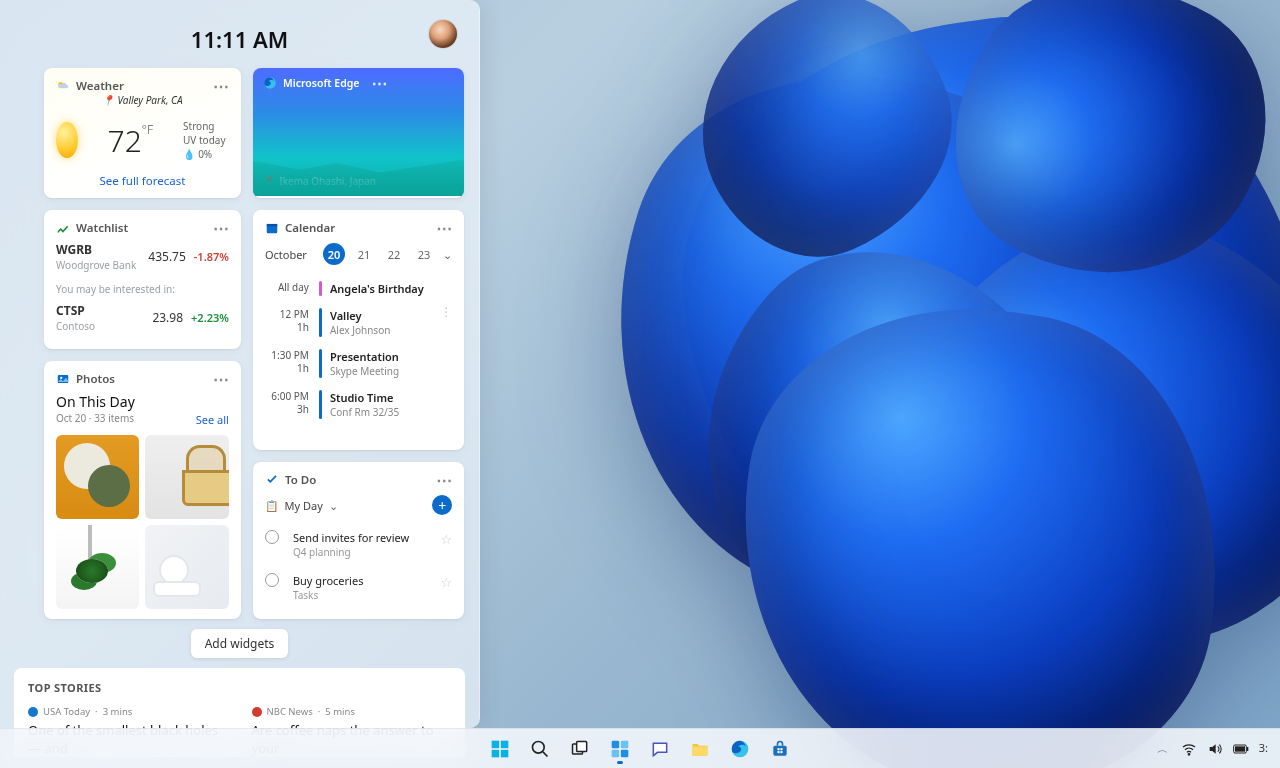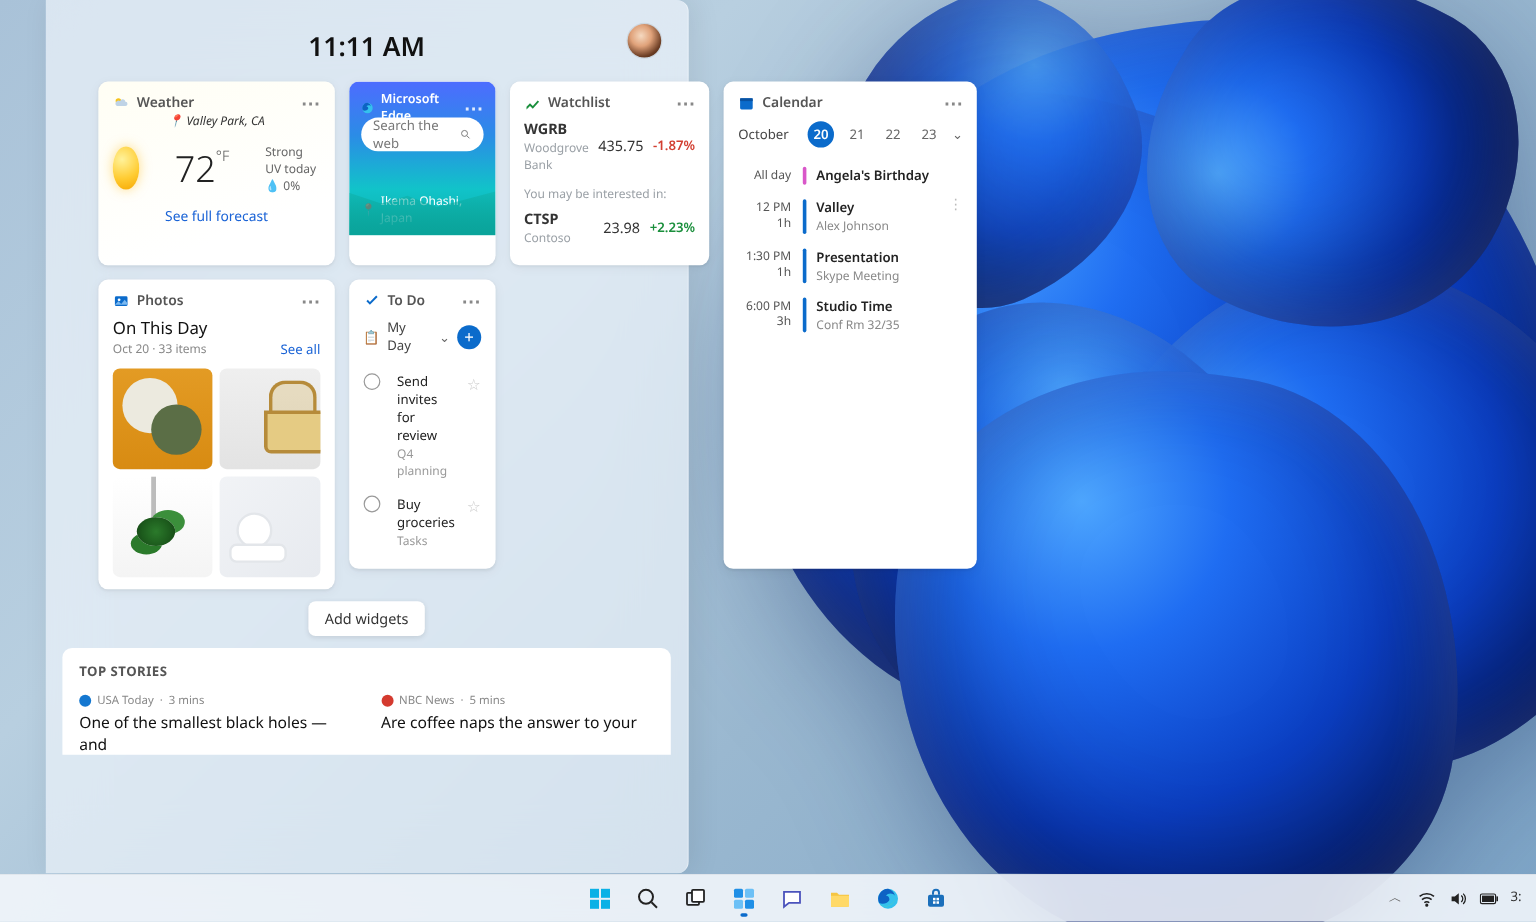--- a/index.html
+++ b/index.html
@@ -23,35 +23,34 @@
 .p1 { width: 620px; height: 620px; right: 60px; top: 60px; transform: rotate(-8deg); }
 .p2 { width: 520px; height: 520px; right: 240px; top: 120px; transform: rotate(18deg); opacity:.95; }
 .p3 { width: 430px; height: 430px; right: 20px;  top: 260px; transform: rotate(-32deg); }
 .p4 { width: 360px; height: 360px; right: 310px; top: 300px; transform: rotate(42deg); opacity:.9; }
 .p5 { width: 300px; height: 300px; right: 110px; top: 20px;  transform: rotate(-60deg); }
 .p6 { width: 250px; height: 250px; right: 420px; top: 40px;  transform: rotate(66deg); opacity:.85; }
 .p7 { width: 480px; height: 480px; right: 150px; top: 350px; transform: rotate(8deg); }
 
 
 .widgets-panel {
-  position: absolute; left: 0; top: 0; width: 536px; height: 728px;
+  position: absolute; left: 0; top: 0; width: 480px; height: 728px;
   background: rgba(235,242,250,.72); backdrop-filter: blur(24px);
   border-right: 1px solid rgba(255,255,255,.4);
   border-top-right-radius: 10px; border-bottom-right-radius: 10px;
   padding: 16px 16px 0 16px; display: flex; flex-direction: column;
   box-shadow: 4px 0 24px rgba(0,0,0,.08);
-  margin-left: 38px;
 }
 .panel-header { display:flex; align-items:center; justify-content:center; position:relative; padding: 8px 0 14px; }
 .panel-header .time { font-size: 22px; font-weight:600; color:#111; }
 .avatar { position:absolute; right: 6px; top: 4px; width: 28px; height: 28px; border-radius:50%;
   background: radial-gradient(circle at 40% 35%, #f5d9c0 0%, #e0a27a 35%, #6b3d24 70%, #3a2214 100%);
   box-shadow: 0 0 0 1px rgba(0,0,0,.08); }
 
-.grid { display:grid; grid-template-columns: 1fr 1fr 1fr 1fr; gap: 12px; align-content:start;padding-left:28px; }
+.grid { display:grid; grid-template-columns: 1fr 1fr; gap: 12px; align-content:start;padding-left:28px; }
 .card {
   background: #fff; border-radius: 8px; box-shadow: 0 1px 2px rgba(0,0,0,.06), 0 2px 10px rgba(0,0,0,.05);
   padding: 10px 12px; position: relative; font-size: 12px; color:#333;
 }
 .card-hdr { display:flex; align-items:center; gap:6px; color:#555; font-size: 11.5px; font-weight:600;}
 .card-hdr .spacer { flex:1; }
 .dots { color:#888; font-size:16px; line-height: 8px; cursor:pointer; }
 .icon { width:14px; height:14px; display:inline-block; }
 .icon svg { width:100%; height:100%; display:block; }
 
@@ -213,30 +212,20 @@
           <span class="icon">
               <svg viewBox="0 0 24 24">
                 <circle cx="12" cy="12" r="10" fill="#34c1ed"></circle>
                 <path d="M12 2a10 10 0 00-9 14c3 2 8 1 10-2 1-2 0-5-3-5 2-3 7-3 9 0A10 10 0 0012 2z" fill="#0e62c4"></path>
               </svg>
             </span>
           <span>Microsoft Edge</span>
           <span class="spacer"></span>
           <span class="dots">⋯</span>
         </div>
-        <div class="searchbar">
-          <span>Search the web</span>
-          <span class="spacer"></span>
-          <span class="icon">
-              <svg viewBox="0 0 24 24" fill="none" stroke="#777" stroke-width="2">
-                <circle cx="10" cy="10" r="6"></circle>
-                <line x1="15" y1="15" x2="20" y2="20"></line>
-              </svg>
-            </span>
-        </div>
         <div class="edge-caption">📍 <span>Ikema Ohashi, Japan</span></div>
       </div>
     </div>
 
     <div class="card watchlist">
       <div class="card-hdr">
         <span class="icon">
             <svg viewBox="0 0 24 24" fill="#1a8f3c">
               <path d="M3 17l5-5 4 4 7-8 2 2-9 10-4-4-5 5z"></path>
             </svg>

